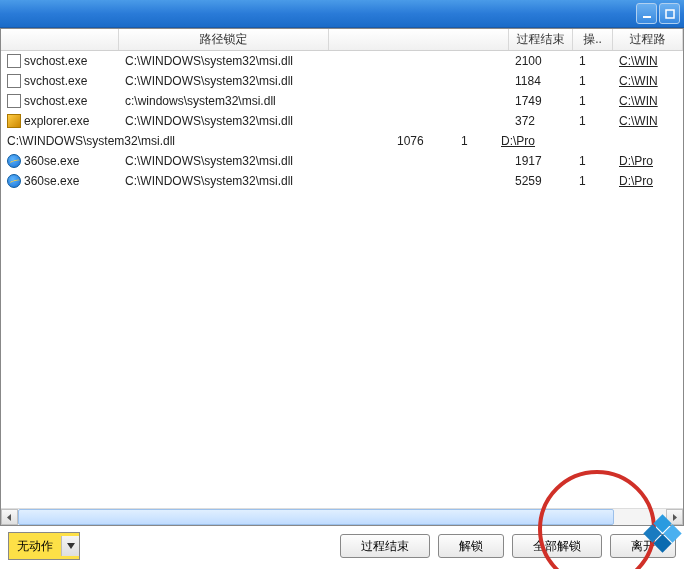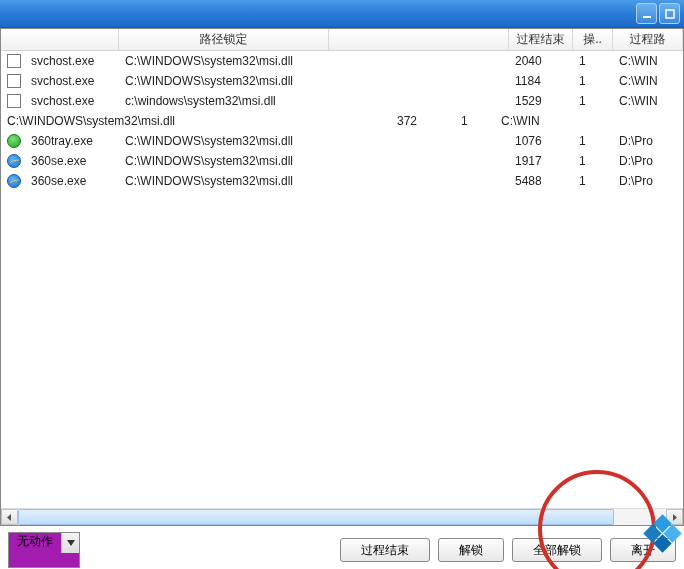--- a/index.html
+++ b/index.html
@@ -73,25 +73,25 @@
     display: flex;
     height: 20px;
     align-items: center;
     color: #222;
   }
   .row .cell {
     padding: 0 6px;
     white-space: nowrap;
     overflow: hidden;
   }
-  .cell.name { width: 118px; display: flex; align-items: center; gap: 10px;}
+  .cell.name { width: 118px; display: flex; align-items: center; gap: 3px;}
   .cell.path { width: 390px; }
   .cell.pid { width: 64px; }
   .cell.op { width: 40px; }
-  .cell.ppath { flex: 1; }
+  .cell.ppath { flex: 1; text-decoration: underline; }
   .icon-app {
     width: 14px; height: 14px;
     border: 1px solid #777;
     background: #fff;
     flex-shrink: 0;
   }
   .icon-exp {
     width: 14px; height: 14px;
     background: linear-gradient(135deg,#ffcc44,#cc8800);
     border:1px solid #aa7700;
@@ -144,23 +144,23 @@
   }
   .bottombar {
     display: flex;
     align-items: center;
     padding: 6px 8px 0 8px;
     gap: 8px;
   }
   .select-wrap {
     display: flex;
     border: 1px solid #888;
-    height: 36px;
-    background: #a21caf;
-    align-items: flex-start;
+    height: 28px;
+    background: #fde047;
+    align-items: center;
   }
   .select-wrap .sel-text {
     padding: 0 8px;
     min-width: 48px;
   }
   .select-wrap .sel-arrow {
     width: 18px; height: 20px;
     background: linear-gradient(to bottom,#f4f4f4,#dedede);
     border-left: 1px solid #bbb;
     display:flex;align-items:center;justify-content:center;
@@ -242,55 +242,55 @@
       <div class="col op">操..</div>
       <div class="col ppath">过程路</div>
     </div>
     <div class="rows" id="rows">
         <div class="row">
           <div class="cell name">
             <span class="icon-app"></span>
             <span>svchost.exe</span>
           </div>
           <div class="cell path">C:\WINDOWS\system32\msi.dll</div>
-          <div class="cell pid">2040</div>
+          <div class="cell pid">2100</div>
           <div class="cell op">1</div>
           <div class="cell ppath">C:\WIN</div>
         </div>
         <div class="row">
           <div class="cell name">
             <span class="icon-app"></span>
             <span>svchost.exe</span>
           </div>
           <div class="cell path">C:\WINDOWS\system32\msi.dll</div>
           <div class="cell pid">1184</div>
           <div class="cell op">1</div>
           <div class="cell ppath">C:\WIN</div>
         </div>
         <div class="row">
           <div class="cell name">
             <span class="icon-app"></span>
             <span>svchost.exe</span>
           </div>
           <div class="cell path">c:\windows\system32\msi.dll</div>
-          <div class="cell pid">1529</div>
+          <div class="cell pid">1749</div>
           <div class="cell op">1</div>
           <div class="cell ppath">C:\WIN</div>
         </div>
         <div class="row">
+          <div class="cell name">
+            <span class="icon-exp"></span>
+            <span>explorer.exe</span>
+          </div>
           <div class="cell path">C:\WINDOWS\system32\msi.dll</div>
           <div class="cell pid">372</div>
           <div class="cell op">1</div>
           <div class="cell ppath">C:\WIN</div>
         </div>
         <div class="row">
-          <div class="cell name">
-            <span class="icon-360"></span>
-            <span>360tray.exe</span>
-          </div>
           <div class="cell path">C:\WINDOWS\system32\msi.dll</div>
           <div class="cell pid">1076</div>
           <div class="cell op">1</div>
           <div class="cell ppath">D:\Pro</div>
         </div>
         <div class="row">
           <div class="cell name">
             <span class="icon-ie"></span>
             <span>360se.exe</span>
           </div>
@@ -298,21 +298,21 @@
           <div class="cell pid">1917</div>
           <div class="cell op">1</div>
           <div class="cell ppath">D:\Pro</div>
         </div>
         <div class="row">
           <div class="cell name">
             <span class="icon-ie"></span>
             <span>360se.exe</span>
           </div>
           <div class="cell path">C:\WINDOWS\system32\msi.dll</div>
-          <div class="cell pid">5488</div>
+          <div class="cell pid">5259</div>
           <div class="cell op">1</div>
           <div class="cell ppath">D:\Pro</div>
         </div>
       </div>
   </div>
   <div class="hscroll">
     <div class="sbtn">
       <svg width="7" height="7" viewBox="0 0 7 7">
           <path d="M5 0 L1 3.5 L5 7 Z" fill="#555"></path>
         </svg>

